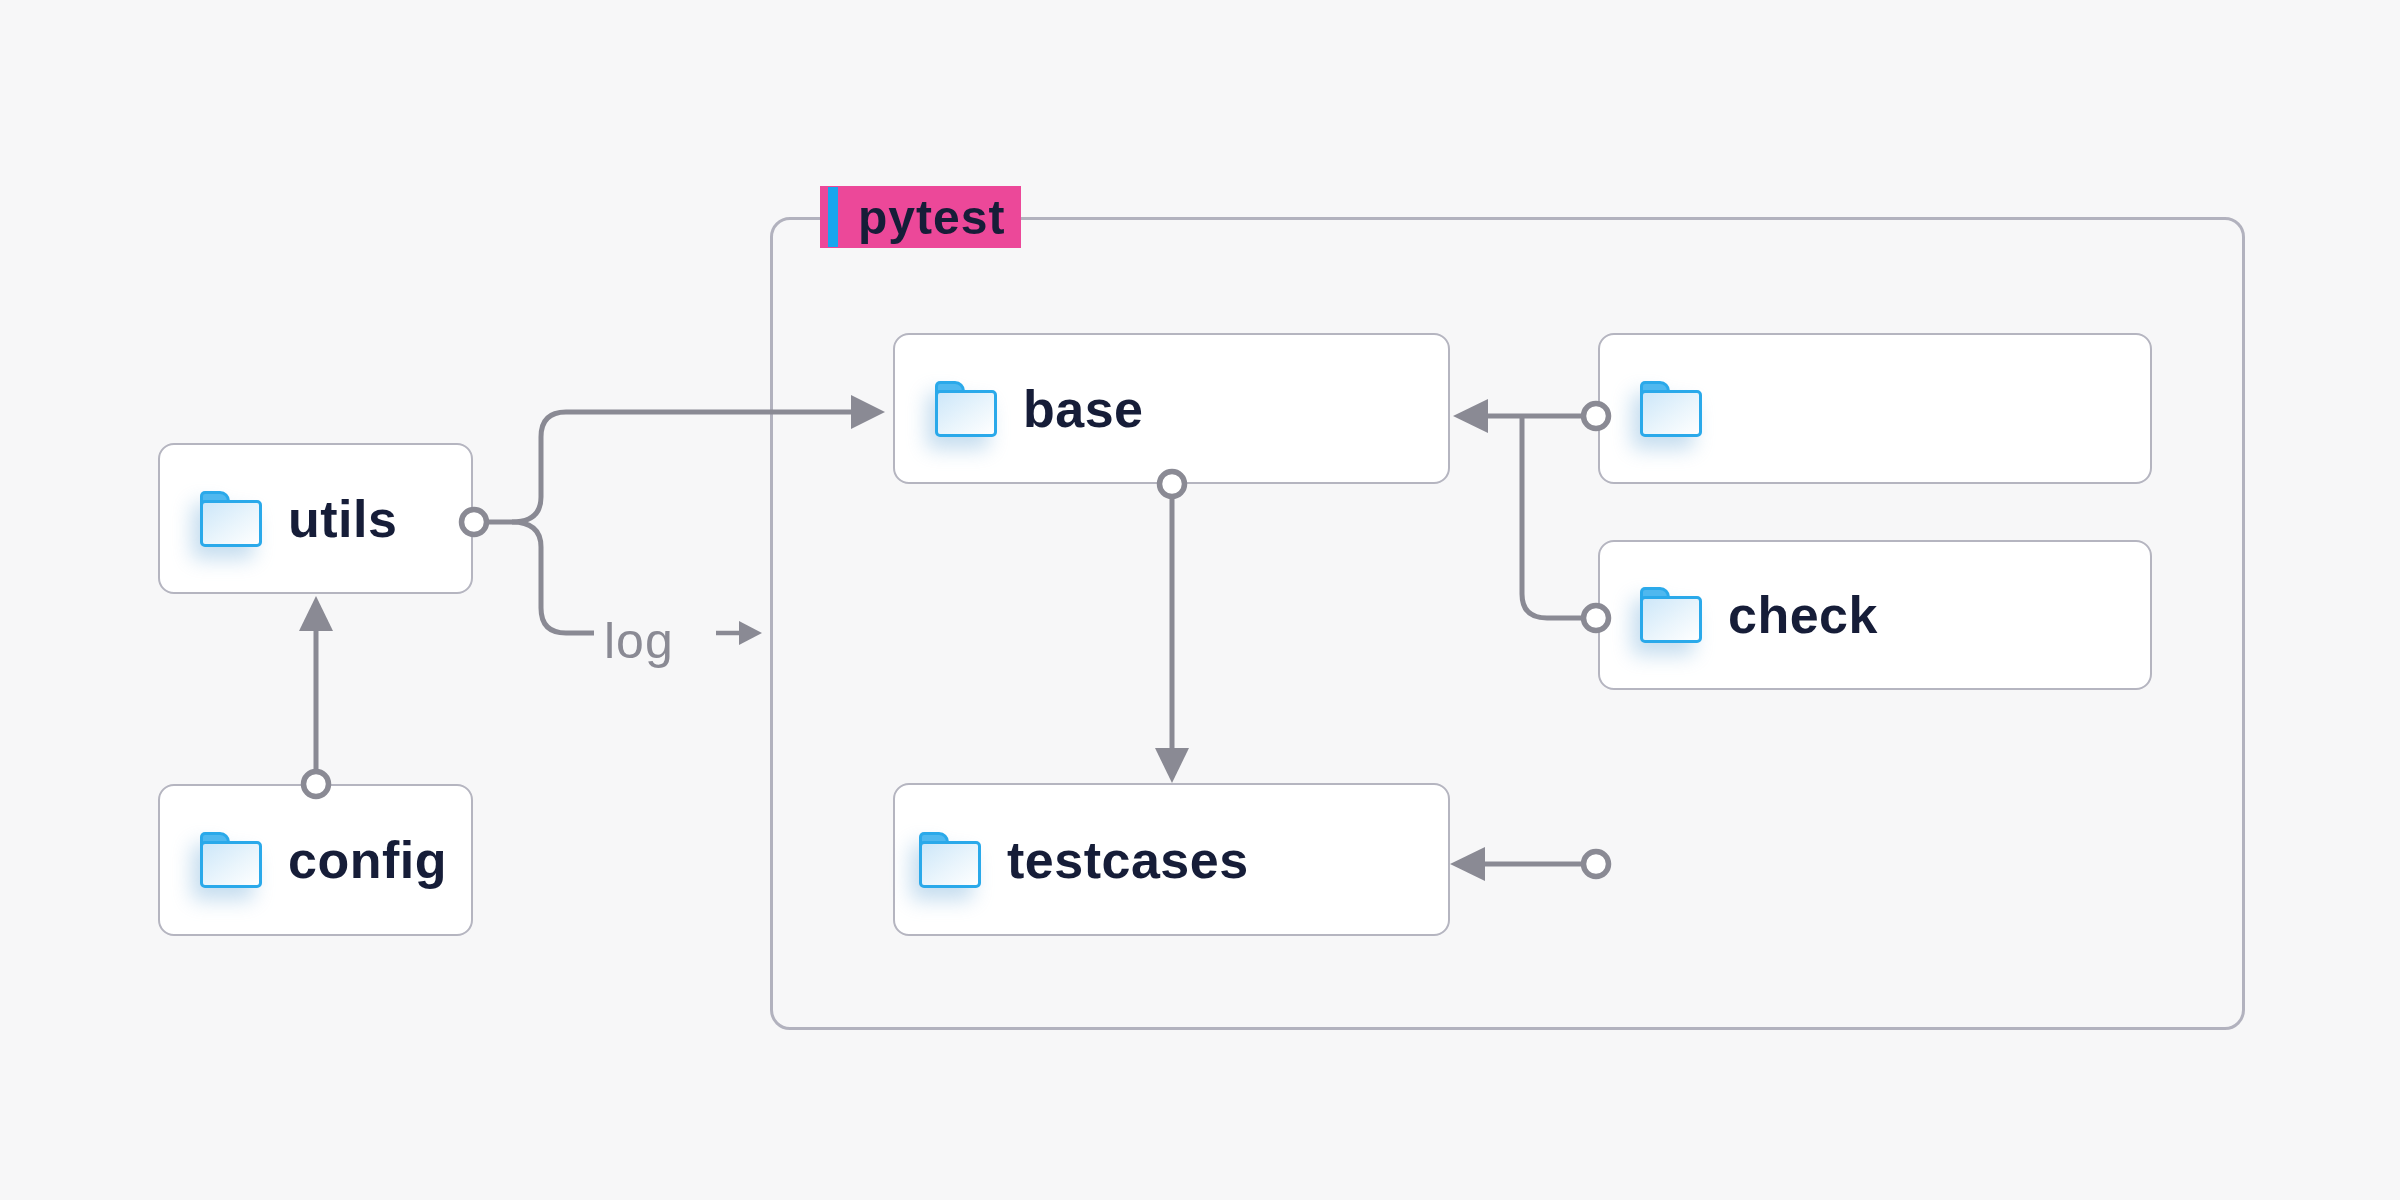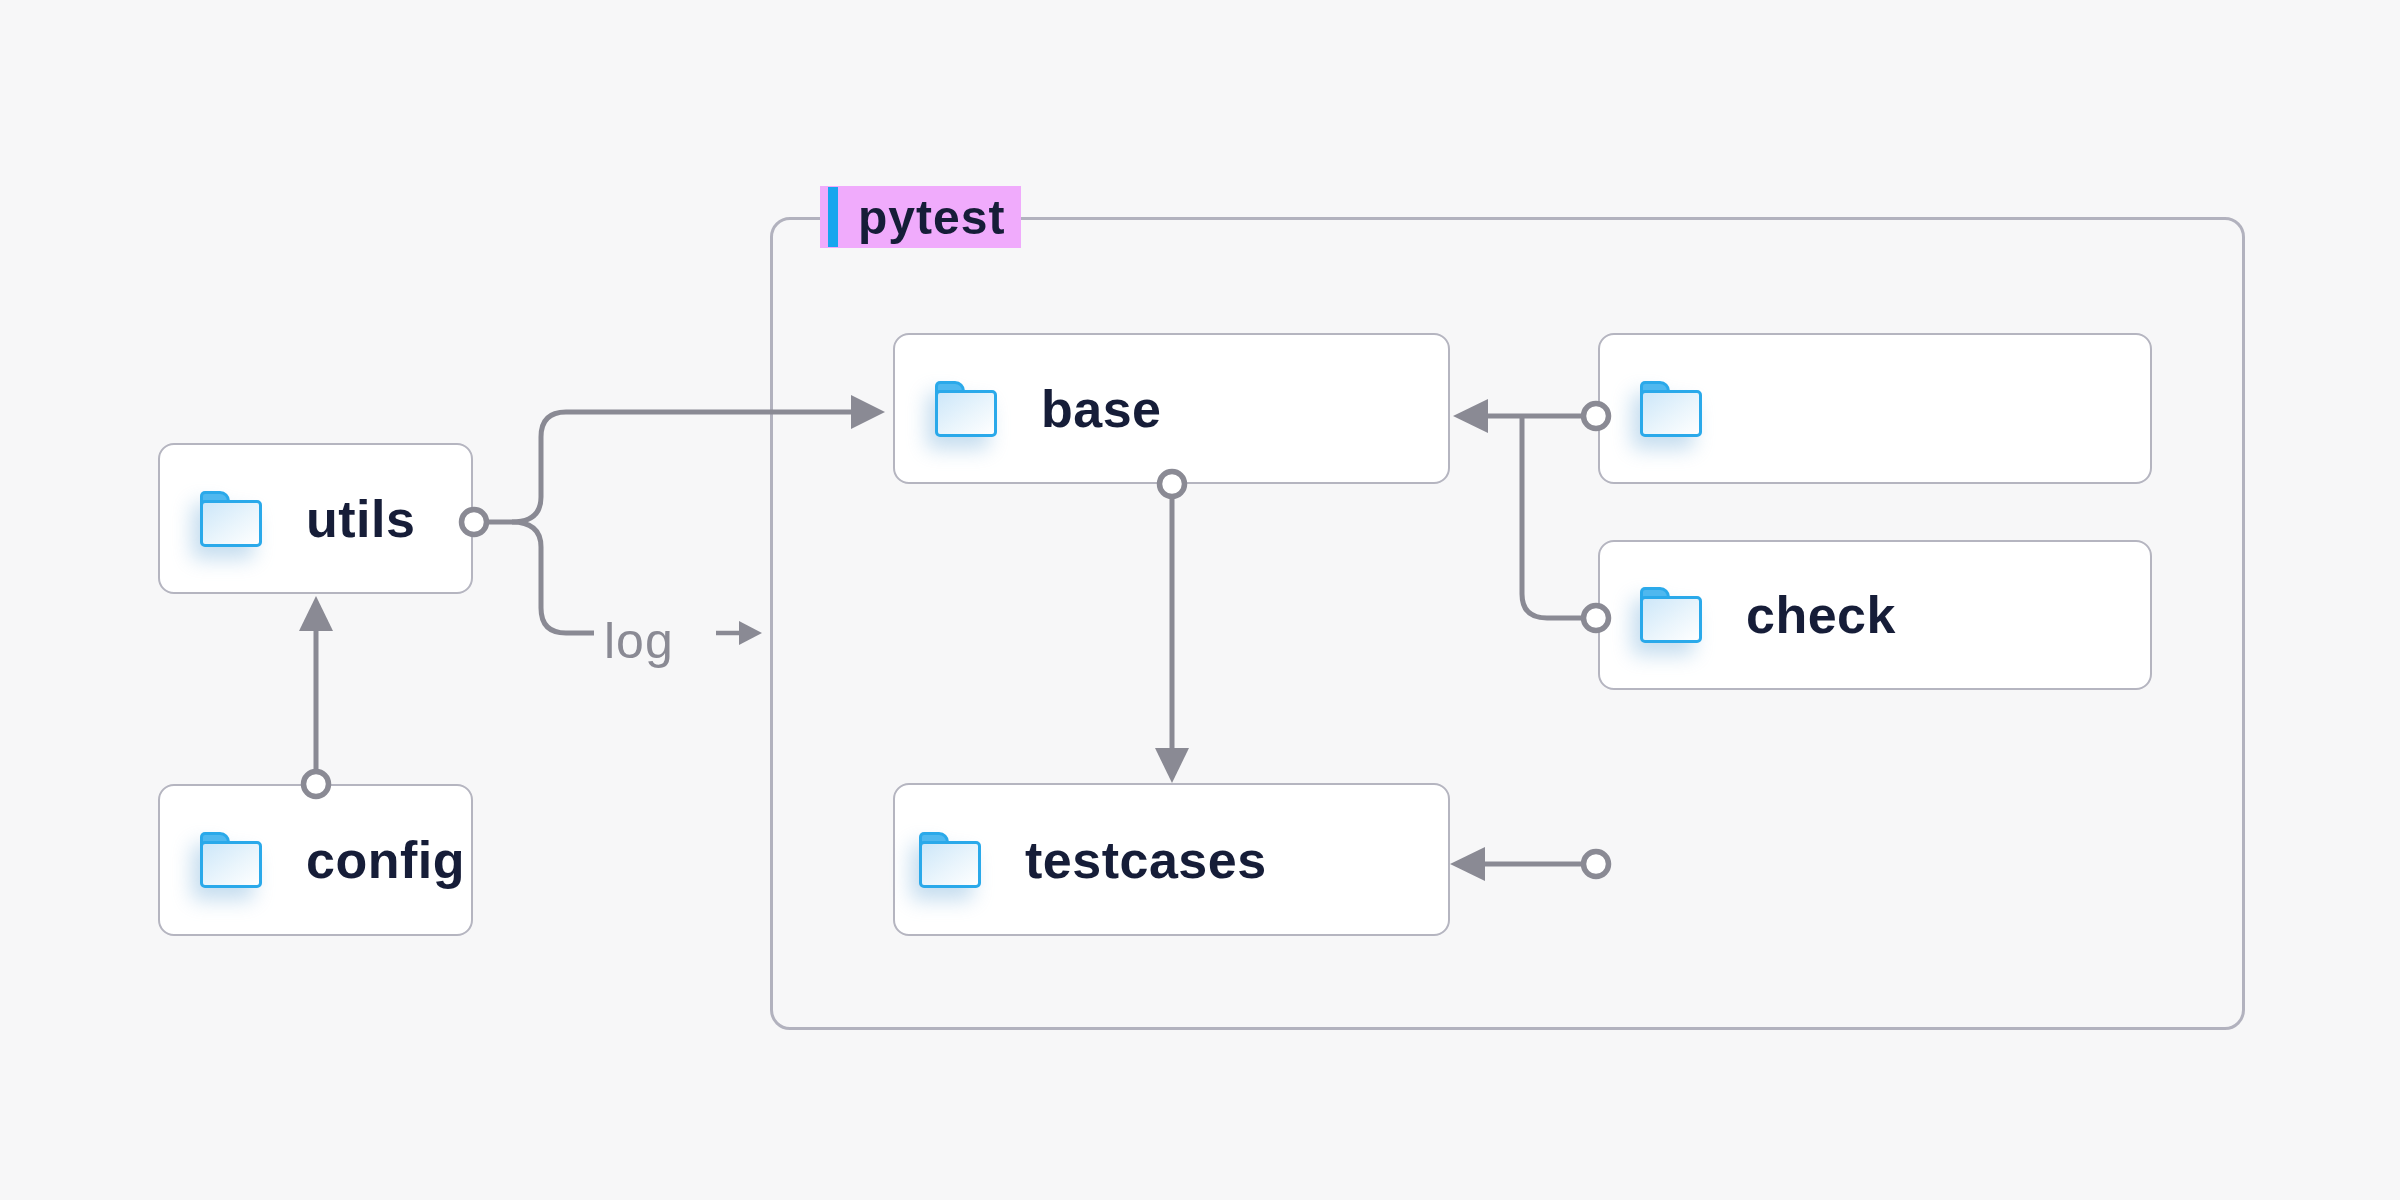--- a/index.html
+++ b/index.html
@@ -13,32 +13,32 @@
 
   
   .group-box{
     position:absolute;left:770px;top:217px;width:1475px;height:813px;
     border:3px solid #b2b2be;border-radius:20px;
     background:transparent;box-sizing:border-box;
   }
   .group-label{
     position:absolute;left:820px;top:186px;height:62px;
     display:flex;align-items:center;gap:20px;
-    background:#f0abfc;padding:0 16px 0 8px;
+    background:#ec4899;padding:0 16px 0 8px;
   }
   .accent-bar{display:inline-block;width:10px;height:60px;background:#18a6ee;}
   .group-label-text{
     font-size:48px;font-weight:700;color:#161d38;letter-spacing:1px;
   }
 
   
   .node{
     position:absolute;box-sizing:border-box;
     background:#ffffff;border:2.5px solid #b5b5c0;border-radius:16px;
-    display:flex;align-items:center;padding-left:40px;gap:42px;
+    display:flex;align-items:center;padding-left:40px;gap:24px;
   }
   .node-label{
     font-size:52px;font-weight:700;color:#161d38;letter-spacing:0.5px;
     white-space:nowrap;
   }
   .n-utils    {left:158px; top:443px; width:315px; height:151px;}
   .n-config   {left:158px; top:784px; width:315px; height:152px;}
   .n-base     {left:893px; top:333px; width:557px; height:151px;}
   .n-testcases{left:893px; top:783px; width:557px; height:153px;padding-left:24px;}
   .n-pymilvus {left:1598px;top:333px; width:554px; height:151px;}

